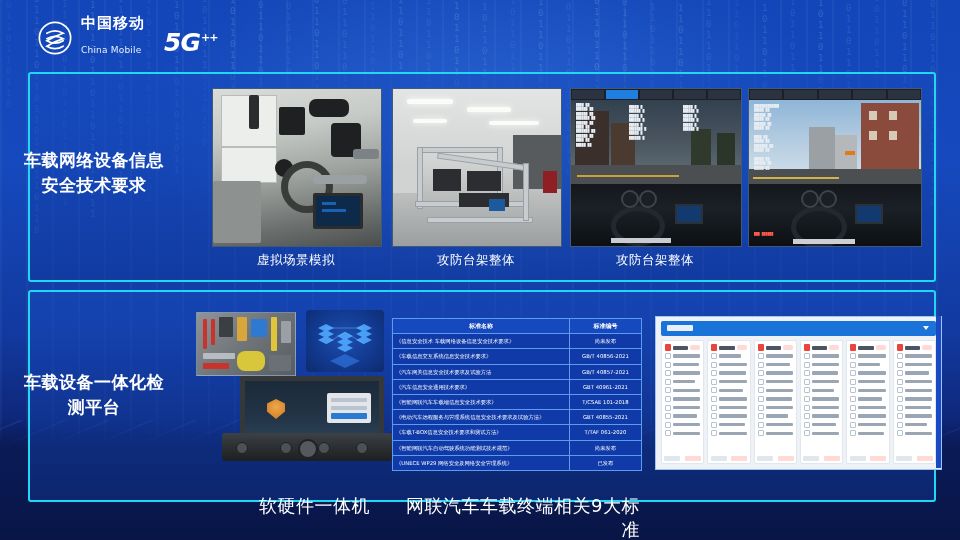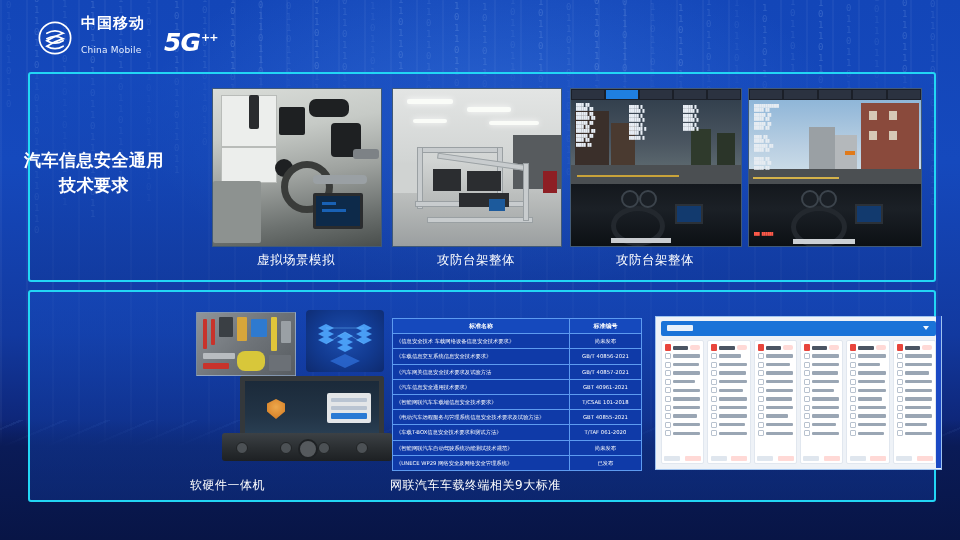--- a/index.html
+++ b/index.html
@@ -61,21 +61,21 @@
   #thumb2{left:392px;width:168px;}
   #thumb3{left:570px;width:170px;}
   #thumb4{left:748px;width:172px;}
 
   .cap{position:absolute;top:252px;color:#fff;font-size:12.5px;text-align:center;letter-spacing:.5px;}
   #cap1{left:212px;width:168px;}
   #cap2{left:392px;width:168px;}
   #cap3{left:570px;width:170px;}
   #cap4{left:748px;width:172px;}
 
-  .cap2r{position:absolute;top:477px;color:#fff;font-size:12px;text-align:left;letter-spacing:.5px;}
+  .cap2r{position:absolute;top:494px;color:#fff;font-size:18px;text-align:right;letter-spacing:.5px;}
   #capb1{left:190px;width:180px;}
   #capb2{left:390px;width:250px;}
   #capb3{left:655px;width:285px;}
 
   
   .ph-cockpit{position:absolute;inset:0;
     background:linear-gradient(170deg,#d9dcd8 0%,#c6cac6 28%,#9ea29f 55%,#6d7270 80%,#4a4f4d 100%);}
   .rackbox{position:absolute;background:#eceeec;border:1px solid #b9bcb9;}
   .darkpart{position:absolute;background:#1e2022;border-radius:2px;}
   .wheel{position:absolute;border-radius:50%;border:7px solid #3a3c3a;background:transparent;}
@@ -795,21 +795,21 @@
         <div class="cm-en">China Mobile</div>
       </div>
       <div class="fiveg">
         <span class="fiveg-main">5G</span>
         <span class="fiveg-plus">++</span>
       </div>
     </div>
   </div>
 
   <div class="panel" id="panel-top"></div>
-  <div class="panel-title" id="title-top">汽车信息安全通用技术要求</div>
+  <div class="panel-title" id="title-top">车载网络设备信息安全技术要求</div>
 
   <div class="thumb" id="thumb1">
     <div class="ph-cockpit">
       <div class="rackbox" style="left:8px;top:6px;width:54px;height:50px;"></div>
       <div class="rackbox" style="left:8px;top:58px;width:54px;height:34px;"></div>
       <div class="darkpart" style="left:66px;top:18px;width:26px;height:28px;"></div>
       <div class="darkpart" style="left:96px;top:10px;width:40px;height:18px;border-radius:7px;"></div>
       <div class="darkpart" style="left:118px;top:34px;width:30px;height:34px;border-radius:4px;"></div>
       <div class="darkpart" style="left:62px;top:70px;width:18px;height:18px;border-radius:50%;"></div>
       <div class="wheel" style="left:68px;top:72px;width:38px;height:38px;"></div>
@@ -942,20 +942,21 @@
       <div class="hud" style="left:5px;bottom:10px;color:#ff5a4a;">███ ██████</div>
       <div style="position:absolute;left:44px;bottom:2px;width:62px;height:5px;background:#ccd0d4;"></div>
     </div>
   </div>
 
   <div class="cap" id="cap1">虚拟场景模拟</div>
   <div class="cap" id="cap2">攻防台架整体</div>
   <div class="cap" id="cap3">攻防台架整体</div>
 
   <div class="panel" id="panel-bottom"></div>
+  <div class="panel-title" id="title-bottom">车载设备一体化检测平台</div>
 
   <div class="tools-img">
     <div class="tool" style="position:absolute;left:6px;top:6px;width:4px;height:30px;background:#c8332b;"></div>
     <div class="tool" style="position:absolute;left:14px;top:6px;width:4px;height:26px;background:#c8332b;"></div>
     <div class="tool" style="position:absolute;left:22px;top:4px;width:14px;height:20px;background:#3a3f44;"></div>
     <div class="tool" style="position:absolute;left:40px;top:4px;width:10px;height:24px;background:#d8a63a;"></div>
     <div class="tool" style="position:absolute;left:54px;top:6px;width:16px;height:18px;background:#2e7ad0;"></div>
     <div class="tool" style="position:absolute;left:74px;top:4px;width:6px;height:34px;background:#e0c53a;"></div>
     <div class="tool" style="position:absolute;left:84px;top:8px;width:10px;height:22px;background:#9aa0a5;"></div>
     <div class="tool" style="position:absolute;left:6px;top:40px;width:32px;height:6px;background:#b8bcc0;"></div>

